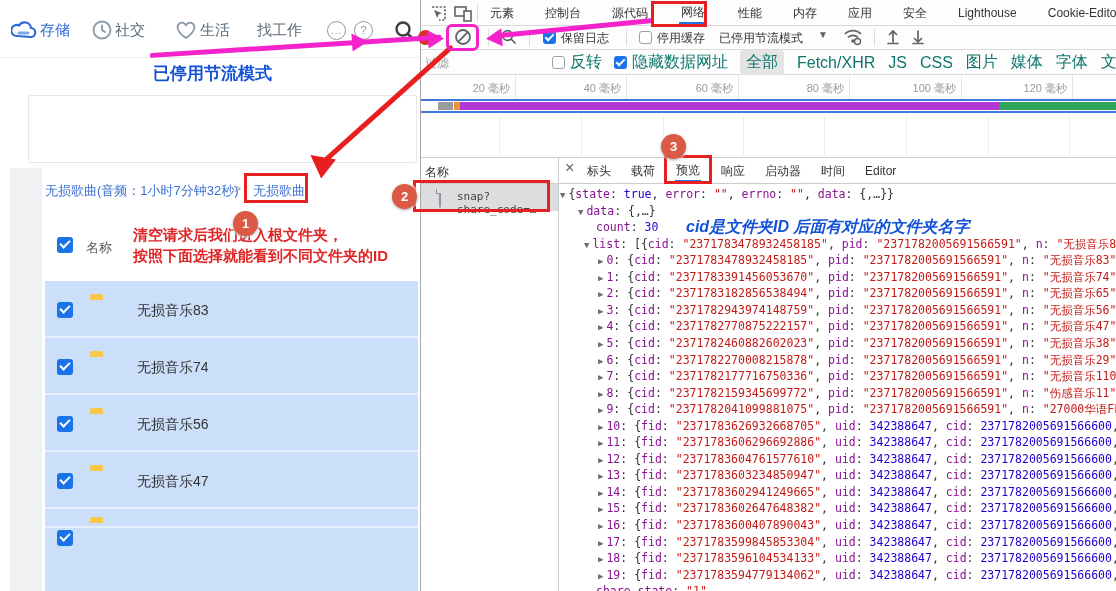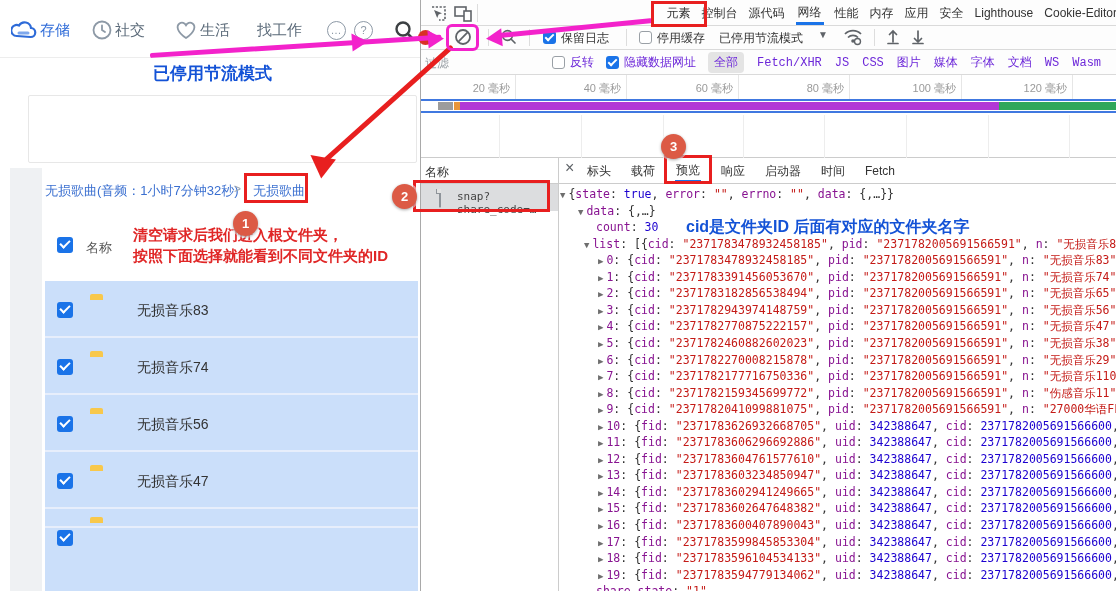--- a/index.html
+++ b/index.html
@@ -30,21 +30,21 @@
   .cb13.on::after{width:7px;height:3px;margin:3px 0 0 2px;}
   .folder{width:32px;height:24px;background:#f8c84b;border-radius:2px 3px 3px 3px;position:relative;}
   .folder::before{content:"";position:absolute;top:-5px;left:0;width:13px;height:6px;
     background:#f8c84b;border-radius:2px 2px 0 0;}
   .fname{font-size:14px;color:#333;}
   
   #devtools{left:420px;top:0;width:696px;height:591px;background:#fff;border-left:1px solid #a9a9a9;}
   .dt-row{border-bottom:1px solid #dadada;background:#fdfdfd;}
   .dt-tab{font-size:12px;color:#333;white-space:nowrap;}
   .dt-sep{width:1px;background:#ddd;}
-  .chip{font-size:12px;color:#6d28d9;white-space:nowrap;font-family:Liberation Mono, monospace;}
+  .chip{font-size:16px;color:#0f766e;white-space:nowrap;}
   .chip.active{background:#e4e4e4;border-radius:4px;padding:2px 6px;}
   .ruler-label{font-size:11px;color:#9a9a9a;white-space:nowrap;}
   .vline{width:1px;background:#e6e6e6;}
   .gridline{width:1px;background:#ededed;}
   .redbox{border:3px solid #e81f1f;z-index:30;}
   .magenta-box{border:3px solid #f322cb;border-radius:6px;z-index:28;}
   .badge{width:25px;height:25px;border-radius:50%;background:#dc5a45;color:#fff;
     font-size:13px;font-weight:bold;text-align:center;line-height:25px;z-index:35;
     box-shadow:0 1px 3px rgba(0,0,0,.35),0 0 0 2px rgba(255,255,255,.55);}
   .doc-icon{width:11px;height:14px;background:#fff;border:1px solid #8f949a;border-radius:1px;position:relative;}
@@ -127,21 +127,21 @@
     <div class="abs dt-row" style="left:0;top:0;width:696px;height:26px;"></div>
     <svg class="abs" style="left:9px;top:5px;" width="17" height="17" viewBox="0 0 17 17">
       <path d="M2 2 h13 v13 h-6" fill="none" stroke="#5f6368" stroke-width="1.6" stroke-dasharray="2.2 1.6"></path>
       <path d="M4 5 l8 3.2 -3.4 1.4 -1.4 3.4z" fill="#5f6368"></path>
     </svg>
     <svg class="abs" style="left:33px;top:5px;" width="18" height="17" viewBox="0 0 18 17">
       <rect x="1" y="2" width="11" height="9" fill="none" stroke="#5f6368" stroke-width="1.6"></rect>
       <rect x="10" y="6" width="7" height="10" fill="#fff" stroke="#5f6368" stroke-width="1.6"></rect>
     </svg>
     <div class="abs dt-sep" style="left:56px;top:4px;height:18px;"></div>
-    <div class="abs" id="dt-tabs" style="left:63px;top:0;width:633px;height:26px;display:flex;align-items:center;gap:11px;padding-left:6px;justify-content:flex-end;">
+    <div class="abs" id="dt-tabs" style="left:63px;top:0;width:633px;height:26px;display:flex;align-items:center;gap:31px;padding-left:6px;">
         <div class="dt-tab">元素</div>
         <div class="dt-tab">控制台</div>
         <div class="dt-tab">源代码</div>
         <div class="dt-tab" style="border-bottom: 3px solid rgb(26, 115, 232); padding: 2px 2px 1px;">网络</div>
         <div class="dt-tab">性能</div>
         <div class="dt-tab">内存</div>
         <div class="dt-tab">应用</div>
         <div class="dt-tab">安全</div>
         <div class="dt-tab">Lighthouse</div>
         <div class="dt-tab">Cookie-Editor</div>
@@ -243,21 +243,21 @@
 
     <div class="abs" style="left:137px;top:183px;width:559px;height:1px;background:#ccc;"></div>
     <span class="abs" style="left:144px;top:160px;font-size:16px;color:#5f6368;line-height:16px;">×</span>
     <div class="abs" id="panel-tabs" style="left:166px;top:158px;width:530px;height:26px;display:flex;align-items:center;gap:20px;">
         <div class="dt-tab">标头</div>
         <div class="dt-tab">载荷</div>
         <div class="dt-tab" style="border-bottom: 3px solid rgb(26, 115, 232); padding: 2px 1px 1px;">预览</div>
         <div class="dt-tab">响应</div>
         <div class="dt-tab">启动器</div>
         <div class="dt-tab">时间</div>
-        <div class="dt-tab">Fetch</div>
+        <div class="dt-tab">Editor</div>
       </div>
     <div class="abs redbox" style="left:243px;top:155px;width:48px;height:29px;"></div>
   <div class="abs vline" style="left: 94px; top: 75px; height: 24px; position: absolute;"></div>
       <div class="abs vline" style="left: 205px; top: 75px; height: 24px; position: absolute;"></div>
       <div class="abs vline" style="left: 317px; top: 75px; height: 24px; position: absolute;"></div>
       <div class="abs vline" style="left: 428px; top: 75px; height: 24px; position: absolute;"></div>
       <div class="abs vline" style="left: 540px; top: 75px; height: 24px; position: absolute;"></div>
       <div class="abs vline" style="left: 651px; top: 75px; height: 24px; position: absolute;"></div>
     </div>
 
@@ -281,21 +281,21 @@
       <div class="jline" style="top: 264.8px; left: 40px;"><span class="jt">▶</span><span class="jk">12</span><span>: {</span><span class="jk">fid</span><span>: </span><span class="js">"2371783604761577610"</span><span>, </span><span class="jk">uid</span><span>: </span><span class="jn">342388647</span><span>, </span><span class="jk">cid</span><span>: </span><span class="jn">2371782005691566600</span><span>, </span></div>
       <div class="jline" style="top: 281.35px; left: 40px;"><span class="jt">▶</span><span class="jk">13</span><span>: {</span><span class="jk">fid</span><span>: </span><span class="js">"2371783603234850947"</span><span>, </span><span class="jk">uid</span><span>: </span><span class="jn">342388647</span><span>, </span><span class="jk">cid</span><span>: </span><span class="jn">2371782005691566600</span><span>, </span></div>
       <div class="jline" style="top: 297.9px; left: 40px;"><span class="jt">▶</span><span class="jk">14</span><span>: {</span><span class="jk">fid</span><span>: </span><span class="js">"2371783602941249665"</span><span>, </span><span class="jk">uid</span><span>: </span><span class="jn">342388647</span><span>, </span><span class="jk">cid</span><span>: </span><span class="jn">2371782005691566600</span><span>, </span></div>
       <div class="jline" style="top: 314.45px; left: 40px;"><span class="jt">▶</span><span class="jk">15</span><span>: {</span><span class="jk">fid</span><span>: </span><span class="js">"2371783602647648382"</span><span>, </span><span class="jk">uid</span><span>: </span><span class="jn">342388647</span><span>, </span><span class="jk">cid</span><span>: </span><span class="jn">2371782005691566600</span><span>, </span></div>
       <div class="jline" style="top: 331px; left: 40px;"><span class="jt">▶</span><span class="jk">16</span><span>: {</span><span class="jk">fid</span><span>: </span><span class="js">"2371783600407890043"</span><span>, </span><span class="jk">uid</span><span>: </span><span class="jn">342388647</span><span>, </span><span class="jk">cid</span><span>: </span><span class="jn">2371782005691566600</span><span>, </span></div>
       <div class="jline" style="top: 347.55px; left: 40px;"><span class="jt">▶</span><span class="jk">17</span><span>: {</span><span class="jk">fid</span><span>: </span><span class="js">"2371783599845853304"</span><span>, </span><span class="jk">uid</span><span>: </span><span class="jn">342388647</span><span>, </span><span class="jk">cid</span><span>: </span><span class="jn">2371782005691566600</span><span>,…}</span></div>
       <div class="jline" style="top: 364.1px; left: 40px;"><span class="jt">▶</span><span class="jk">18</span><span>: {</span><span class="jk">fid</span><span>: </span><span class="js">"2371783596104534133"</span><span>, </span><span class="jk">uid</span><span>: </span><span class="jn">342388647</span><span>, </span><span class="jk">cid</span><span>: </span><span class="jn">2371782005691566600</span><span>, </span></div>
       <div class="jline" style="top: 380.65px; left: 40px;"><span class="jt">▶</span><span class="jk">19</span><span>: {</span><span class="jk">fid</span><span>: </span><span class="js">"2371783594779134062"</span><span>, </span><span class="jk">uid</span><span>: </span><span class="jn">342388647</span><span>, </span><span class="jk">cid</span><span>: </span><span class="jn">2371782005691566600</span><span>, </span></div>
       <div class="jline" style="top: 397.2px; left: 38px;"><span class="jk">share_state</span><span>: </span><span class="js">"1"</span></div>
     </div>
-  <span class="abs note-blue" style="left:686px;top:217px;font-size:16px;z-index:20;">cid是文件夹ID 后面有对应的文件夹名字</span>
+  <span class="abs note-blue" style="left:686px;top:217px;font-size:16px;z-index:20;font-style:italic;">cid是文件夹ID 后面有对应的文件夹名字</span>
 
   <div class="abs badge" style="left:392px;top:184px;">2</div>
   <div class="abs badge" style="left:661px;top:134px;">3</div>
   <div class="abs redbox" style="left:413px;top:180px;width:137px;height:32px;"></div>
 
   <div class="abs shaft" style="left:150px;top:53px;width:292px;transform:rotate(-3.6deg);"></div>
   <div class="abs head-right" style="left:352px;top:33px;transform:rotate(-4deg);"></div>
   <div class="abs head-right" style="left:428px;top:30px;transform:rotate(-4deg);"></div>
   <div class="abs shaft" style="left:500px;top:33px;width:153px;transform:rotate(-5.6deg);"></div>
   <div class="abs head-left" style="left:486px;top:29px;transform:rotate(-5deg);"></div>

